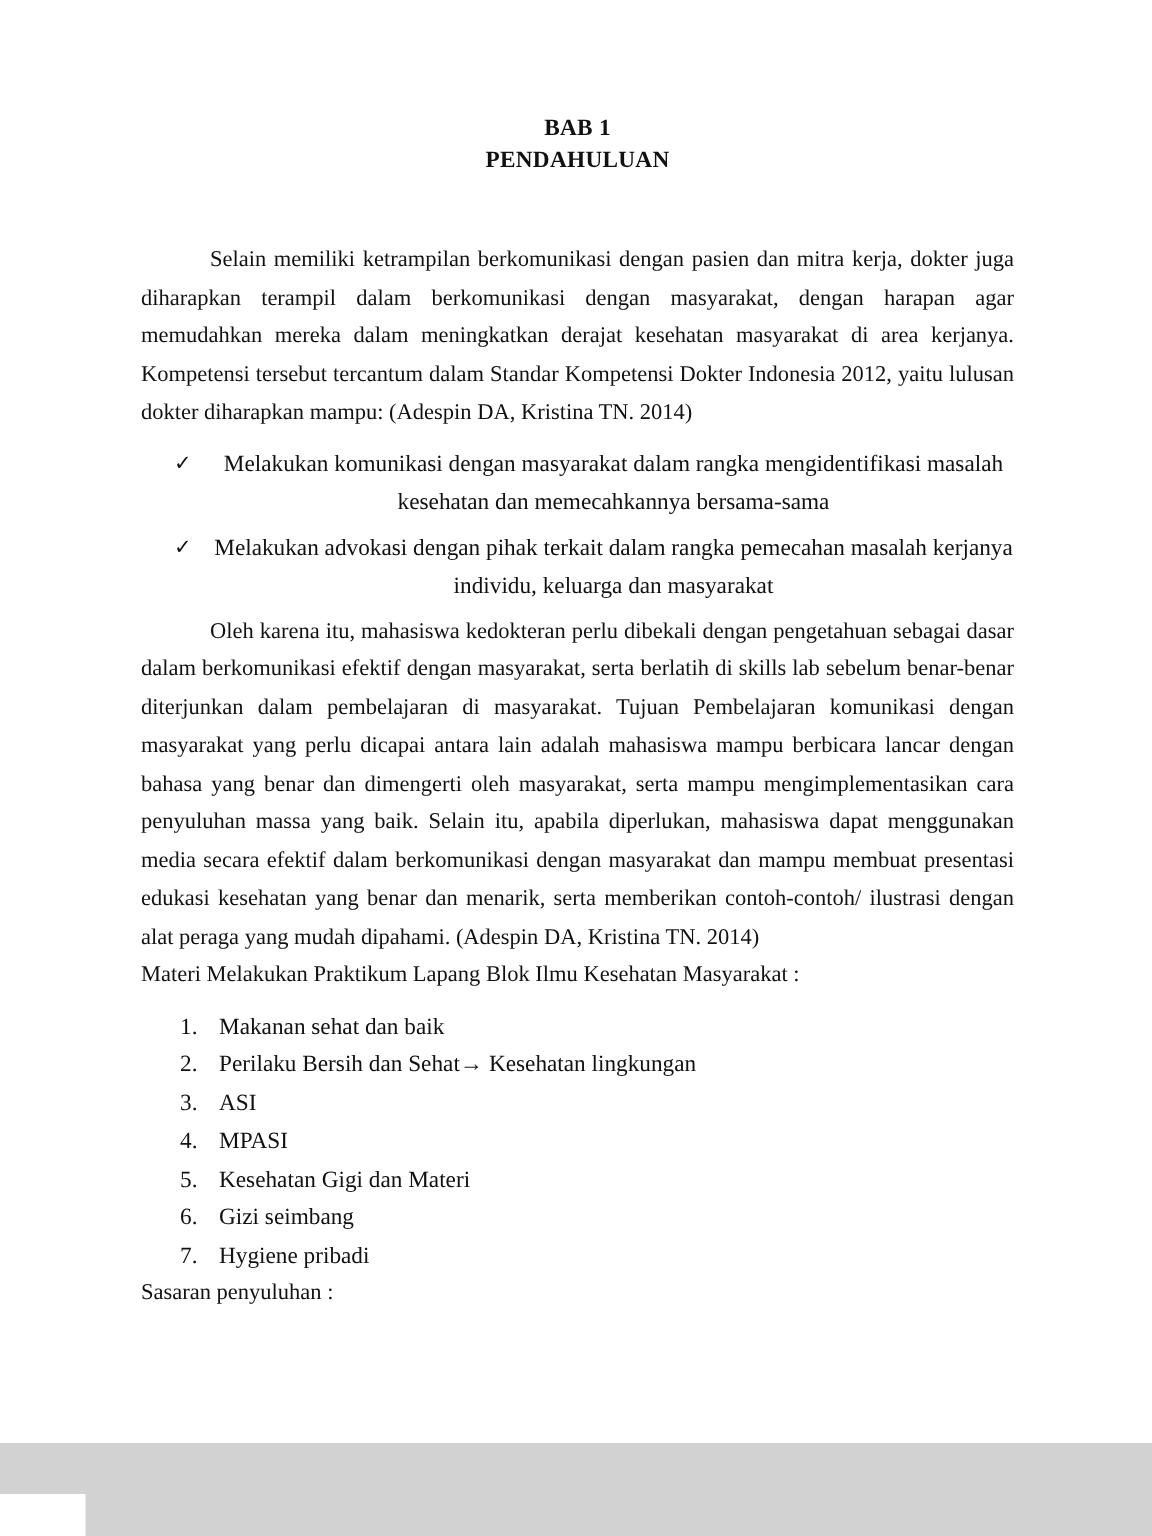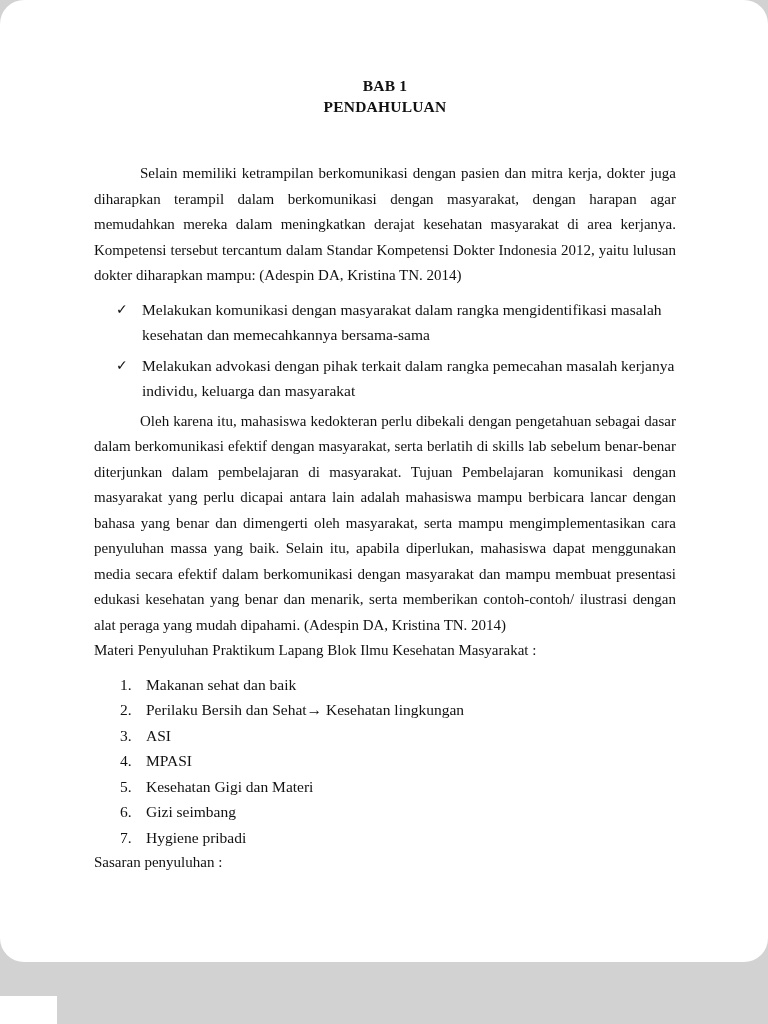--- a/index.html
+++ b/index.html
@@ -20,21 +20,20 @@
     position: absolute;
     top: 0;
     left: 0;
     width: 768px;
     height: 962px;
     background: #ffffff;
     box-sizing: border-box;
     padding: 75px 92px 0 94px;
     overflow: hidden;
     color: #111111;
-    border-radius: 24px;
   }
   .title {
     text-align: center;
     font-weight: bold;
     font-size: 15.5px;
     line-height: 21px;
     margin: 0 0 44px 0;
     letter-spacing: 0.2px;
   }
   .title span { display: block; }
@@ -56,21 +55,21 @@
     font-size: 15.5px;
     line-height: 25.5px;
     margin-bottom: 5px;
   }
   .check-bullet {
     width: 26px;
     flex: 0 0 26px;
     font-family: "DejaVu Sans", sans-serif;
     font-size: 14px;
   }
-  .check-text { flex: 1; text-align: left; }
+  .check-text { flex: 1; text-align: center; }
   .italic { }
   .materi-heading {
     margin-top: 20px;
     font-size: 15.5px;
     line-height: 25.5px;
     text-align: left;
   }
   .num-list {
     margin: 8px 0 0 0;
     padding: 0 0 0 26px;
@@ -127,21 +126,21 @@
         <span class="check-text">Melakukan komunikasi dengan masyarakat dalam rangka mengidentifikasi masalah kesehatan dan memecahkannya bersama-sama</span>
       </li>
       <li class="check-item">
         <span class="check-bullet">✓</span>
         <span class="check-text">Melakukan advokasi dengan pihak terkait dalam rangka pemecahan masalah kerjanya individu, keluarga dan masyarakat</span>
       </li>
     </ul>
 
     <p class="body indent"><span>Oleh karena itu, mahasiswa kedokteran perlu dibekali dengan pengetahuan sebagai dasar dalam berkomunikasi efektif dengan masyarakat, serta berlatih di </span><span class="italic">skills lab</span><span> sebelum benar-benar diterjunkan dalam pembelajaran di masyarakat. Tujuan Pembelajaran komunikasi dengan masyarakat yang perlu dicapai antara lain adalah mahasiswa mampu berbicara lancar dengan bahasa yang benar dan dimengerti oleh masyarakat, serta mampu mengimplementasikan cara penyuluhan massa yang baik. Selain itu, apabila diperlukan, mahasiswa dapat menggunakan media secara efektif dalam berkomunikasi dengan masyarakat dan mampu membuat presentasi edukasi kesehatan yang benar dan menarik, serta memberikan contoh-contoh/ ilustrasi dengan alat peraga yang mudah dipahami. (Adespin DA, Kristina TN. 2014)</span></p>
 
-    <p class="body materi-heading">Materi Penyuluhan Praktikum Lapang Blok Ilmu Kesehatan Masyarakat :</p>
+    <p class="body materi-heading">Materi Melakukan Praktikum Lapang Blok Ilmu Kesehatan Masyarakat :</p>
 
     <div class="num-list">
       <div class="num-row">
         <span class="num-label">1.</span>
         <span class="num-text">Makanan sehat dan baik</span>
       </div>
       <div class="num-row">
         <span class="num-label">2.</span>
         <span class="num-text">Perilaku Bersih dan Sehat→ Kesehatan lingkungan</span>
       </div>

